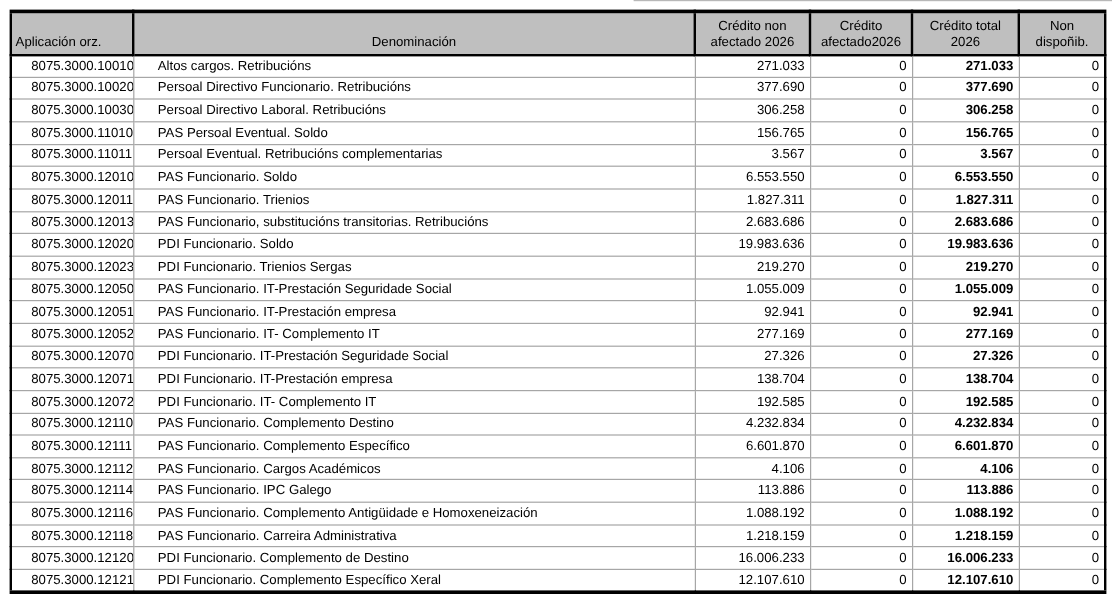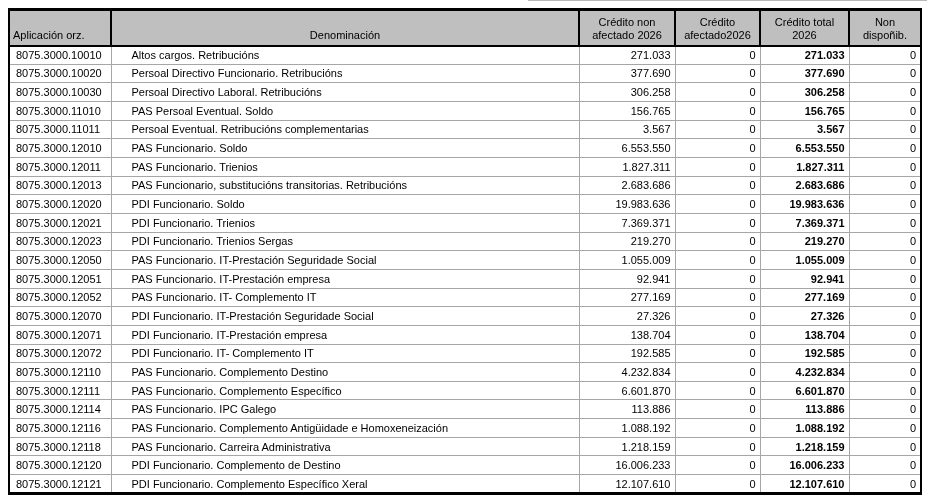--- a/index.html
+++ b/index.html
@@ -47,21 +47,21 @@
   }
   thead th.c0 { text-align: left; padding-left: 3px; margin-left: 42px; }
   tbody td {
     border: 1px solid var(--grid, #a6a6a6);
     padding: 0 3px;
     height: 17px;
     overflow: hidden;
     white-space: nowrap;
     vertical-align: middle;
   }
-  td.c0 { text-align: left; padding-left: 6px; }
+  td.c0 { text-align: left; padding-left: 16px; }
   td.c1 { text-align: left; padding-left: 20px; }
   td.c2, td.c3, td.c4, td.c5 { text-align: right; padding-right: 4px; }
   td.c4 { font-weight: bold; }
 </style>
 </head>
 <body>
 
 <div class="canvas">
   <div class="top-artifact"></div>
 
@@ -155,28 +155,20 @@
         </tr>
         <tr>
           <td class="c0">8075.3000.12020</td>
           <td class="c1">PDI Funcionario. Soldo</td>
           <td class="c2">19.983.636</td>
           <td class="c3">0</td>
           <td class="c4">19.983.636</td>
           <td class="c5">0</td>
         </tr>
         <tr>
-          <td class="c0">8075.3000.12021</td>
-          <td class="c1">PDI Funcionario. Trienios</td>
-          <td class="c2">7.369.371</td>
-          <td class="c3">0</td>
-          <td class="c4">7.369.371</td>
-          <td class="c5">0</td>
-        </tr>
-        <tr>
           <td class="c0">8075.3000.12023</td>
           <td class="c1">PDI Funcionario. Trienios Sergas</td>
           <td class="c2">219.270</td>
           <td class="c3">0</td>
           <td class="c4">219.270</td>
           <td class="c5">0</td>
         </tr>
         <tr>
           <td class="c0">8075.3000.12050</td>
           <td class="c1">PAS Funcionario. IT-Prestación Seguridade Social</td>
@@ -232,20 +224,28 @@
           <td class="c3">0</td>
           <td class="c4">4.232.834</td>
           <td class="c5">0</td>
         </tr>
         <tr>
           <td class="c0">8075.3000.12111</td>
           <td class="c1">PAS Funcionario. Complemento Específico</td>
           <td class="c2">6.601.870</td>
           <td class="c3">0</td>
           <td class="c4">6.601.870</td>
+          <td class="c5">0</td>
+        </tr>
+        <tr>
+          <td class="c0">8075.3000.12112</td>
+          <td class="c1">PAS Funcionario. Cargos Académicos</td>
+          <td class="c2">4.106</td>
+          <td class="c3">0</td>
+          <td class="c4">4.106</td>
           <td class="c5">0</td>
         </tr>
         <tr>
           <td class="c0">8075.3000.12114</td>
           <td class="c1">PAS Funcionario. IPC Galego</td>
           <td class="c2">113.886</td>
           <td class="c3">0</td>
           <td class="c4">113.886</td>
           <td class="c5">0</td>
         </tr>

